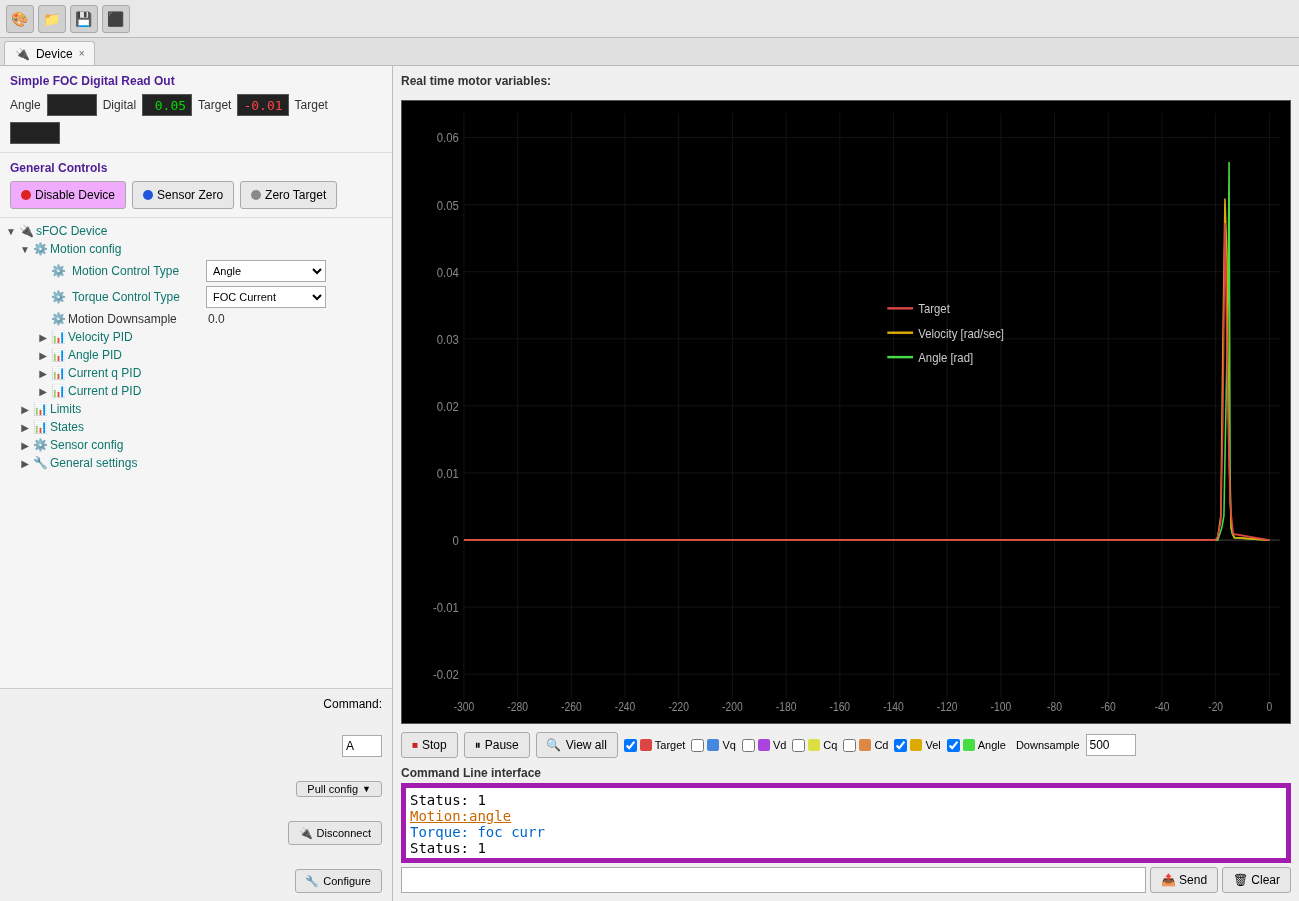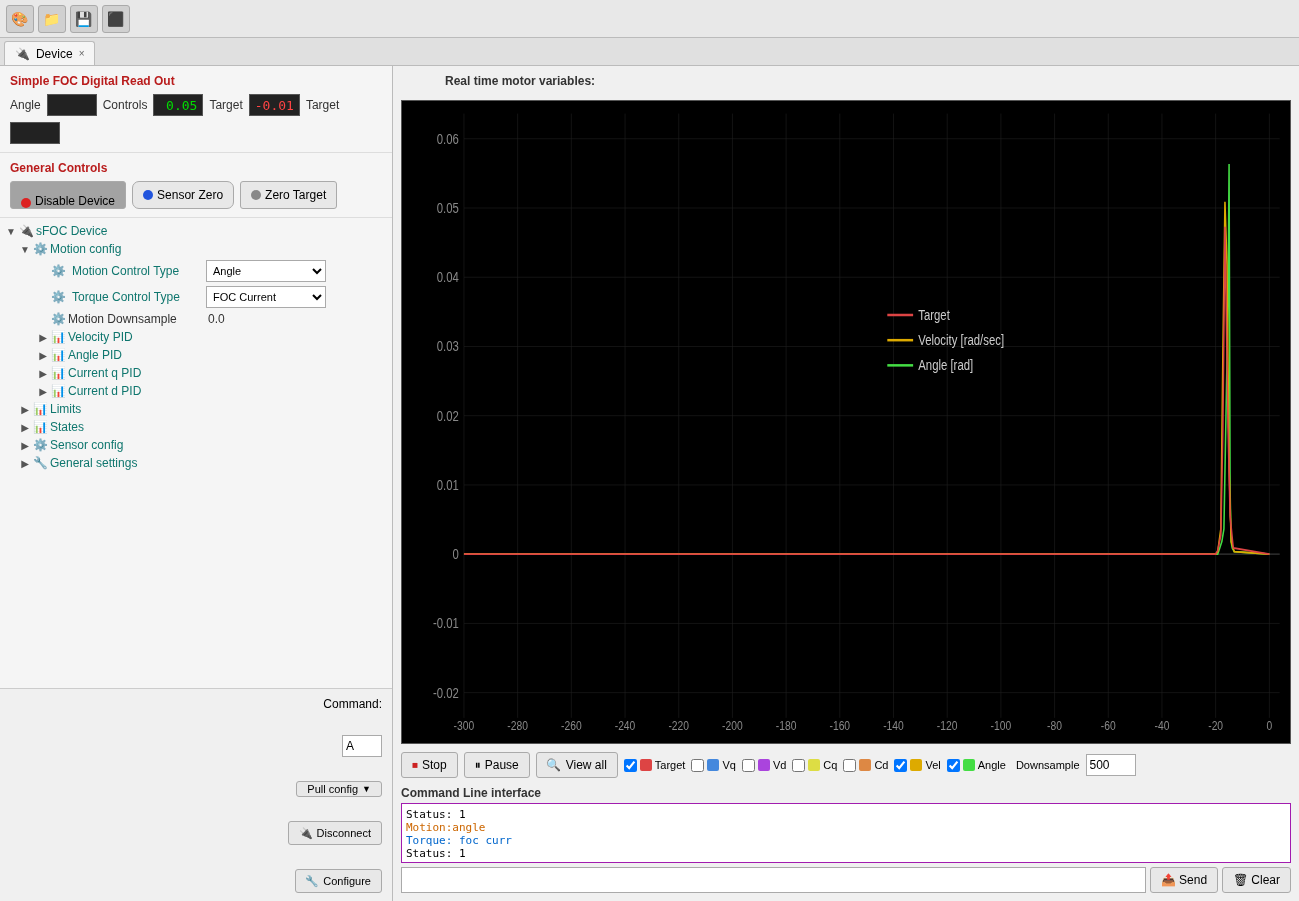--- a/index.html
+++ b/index.html
@@ -13,33 +13,33 @@
     .tabbar { height: 28px; background: #e0e0e0; border-bottom: 1px solid #bbb; display: flex; align-items: flex-end; padding: 0 4px; }
     .tab { height: 24px; background: #f5f5f5; border: 1px solid #bbb; border-bottom: none; padding: 0 10px; display: flex; align-items: center; gap: 6px; font-size: 12px; cursor: pointer; border-radius: 3px 3px 0 0; }
     .tab-close { font-size: 10px; color: #666; cursor: pointer; }
 
     
     .main { display: flex; height: calc(901px - 66px); }
 
     
     .left-panel { width: 393px; background: #f5f5f5; border-right: 1px solid #bbb; display: flex; flex-direction: column; overflow: hidden; }
     .panel-section { padding: 8px 10px; border-bottom: 1px solid #ddd; }
-    .section-title { font-weight: bold; font-size: 12px; margin-bottom: 6px; color: #b91c1c; }
+    .section-title { font-weight: bold; font-size: 12px; margin-bottom: 6px; color: #4c1d95; }
 
     
     .digital-row { display: flex; align-items: center; gap: 6px; flex-wrap: wrap; }
     .digital-label { font-size: 12px; color: #333; }
     .digital-value { background: #222; color: #ff4444; font-family: monospace; font-size: 13px; padding: 2px 5px; border: 1px solid #555; min-width: 50px; text-align: right; height: 22px; display: flex; align-items: center; justify-content: flex-end; }
     .digital-value.green { color: #00dd00; }
     .digital-value.red-neg { color: #ff4444; }
 
     
     .btn { height: 28px; padding: 0 10px; border: 1px solid #aaa; border-radius: 3px; cursor: pointer; font-size: 12px; display: flex; align-items: center; gap: 4px; background: #e8e8e8; }
-    .btn-red { background: #a3a3a3; align-items: flex-end; }
-    .btn-blue { background: #e8e8e8; border-radius: 7px; }
+    .btn-red { background: #f0abfc; }
+    .btn-blue { background: #e8e8e8; }
     .btn-dot-red { width: 10px; height: 10px; border-radius: 50%; background: #dd2222; display: inline-block; }
     .btn-dot-blue { width: 10px; height: 10px; border-radius: 50%; background: #2255dd; display: inline-block; }
     .btn-dot-gray { width: 10px; height: 10px; border-radius: 50%; background: #888; display: inline-block; }
     .btn-row { display: flex; gap: 6px; align-items: center; }
 
     
     .tree { flex: 1; overflow-y: auto; padding: 4px 0; }
     .tree-item { display: flex; align-items: center; padding: 2px 4px; cursor: pointer; white-space: nowrap; }
     .tree-arrow { width: 14px; text-align: center; font-size: 10px; color: #555; cursor: pointer; }
     .tree-icon { width: 18px; text-align: center; font-size: 12px; }
@@ -52,36 +52,36 @@
 
     
     .conn-section { padding: 8px 10px; background: #f0f0f0; border-top: 1px solid #ccc; }
     .conn-row { display: flex; align-items: flex-end; gap: 24px; flex-wrap: wrap; flex-direction: column; }
     .conn-label { font-size: 12px; }
     .conn-input { width: 40px; height: 22px; border: 1px solid #aaa; padding: 0 3px; font-size: 12px; }
     .conn-select-wrap { position: relative; display: inline-flex; align-items: center; }
 
     
     .right-panel { flex: 1; display: flex; flex-direction: column; padding: 8px; gap: 8px; background: #f0f0f0; overflow: hidden; }
-    .chart-title { font-size: 12px; font-weight: bold; color: #333; margin-bottom: 4px; margin-left: 44px; }
+    .chart-title { font-size: 12px; font-weight: bold; color: #333; margin-bottom: 4px; }
 
     
     .chart-area { background: #15803d; flex: 1; border: 1px solid #555; position: relative; overflow: hidden; min-height: 0; }
 
     
     .chart-controls { display: flex; align-items: center; gap: 6px; flex-wrap: wrap; }
     .chart-btn { height: 26px; padding: 0 10px; border: 1px solid #aaa; border-radius: 3px; cursor: pointer; font-size: 12px; display: flex; align-items: center; gap: 4px; background: #e8e8e8; }
     .legend-color { width: 12px; height: 12px; border-radius: 2px; }
     .checkbox-label { display: flex; align-items: center; gap: 3px; font-size: 11px; cursor: pointer; }
     .downsample-label { font-size: 11px; margin-left: 4px; }
     .downsample-input { width: 50px; height: 22px; border: 1px solid #aaa; font-size: 12px; padding: 0 3px; }
 
     
     .cli-title { font-size: 12px; font-weight: bold; color: #333; margin-bottom: 3px; }
-    .cli-output { background: white; border: 1px solid #a21caf; height: 60px; overflow-y: auto; padding: 4px; font-family: monospace; font-size: 11px; resize: none; }
+    .cli-output { background: white; border: 5px solid #a21caf; height: 80px; overflow-y: auto; padding: 4px; font-family: monospace; font-size: 14px; resize: none; }
     .cli-output .line-normal { color: #000; }
     .cli-output .line-orange { color: #cc6600; }
     .cli-output .line-blue { color: #0066cc; }
     .cli-input-row { display: flex; gap: 4px; margin-top: 4px; }
     .cli-input { flex: 1; height: 26px; border: 1px solid #aaa; padding: 0 6px; font-size: 12px; }
     .cli-send-btn { height: 26px; padding: 0 10px; border: 1px solid #aaa; border-radius: 3px; background: #e8e8e8; font-size: 12px; cursor: pointer; display: flex; align-items: center; gap: 3px; }
 
     
     ::-webkit-scrollbar { width: 8px; height: 8px; }
     ::-webkit-scrollbar-thumb { background: #aaa; border-radius: 4px; }
@@ -110,21 +110,21 @@
 
 <div class="main">
 
   <div class="left-panel">
 
     <div class="panel-section">
       <div class="section-title">Simple FOC Digital Read Out</div>
       <div class="digital-row">
         <span class="digital-label">Angle</span>
         <div class="digital-value green">&nbsp;&nbsp;&nbsp;&nbsp;</div>
-        <span class="digital-label">Controls</span>
+        <span class="digital-label">Digital</span>
         <div class="digital-value green">0.05</div>
         <span class="digital-label">Target</span>
         <div class="digital-value red-neg">-0.01</div>
         <span class="digital-label">Target</span>
         <div class="digital-value green">&nbsp;&nbsp;&nbsp;&nbsp;</div>
       </div>
     </div>
 
     <div class="panel-section">
       <div class="section-title">General Controls</div>
@@ -406,21 +406,21 @@
       </label>
 
       <span class="downsample-label">Downsample</span>
       <input class="downsample-input" value="500" style="">
     </div>
 
     <div>
       <div class="cli-title">Command Line interface</div>
       <div class="cli-output">
         <div class="line-normal">Status: 1</div>
-        <div class="line-orange" style="color:#cc6600;">Motion:angle</div>
+        <div class="line-orange" style="color:#cc6600;text-decoration:underline;">Motion:angle</div>
         <div class="line-blue" style="color:#0066cc;">Torque: foc curr</div>
         <div class="line-normal">Status: 1</div>
       </div>
       <div class="cli-input-row">
         <input class="cli-input" placeholder="" style="">
         <button class="cli-send-btn">
           <span>📤</span>
           <span>Send</span>
         </button>
         <button class="cli-send-btn">

